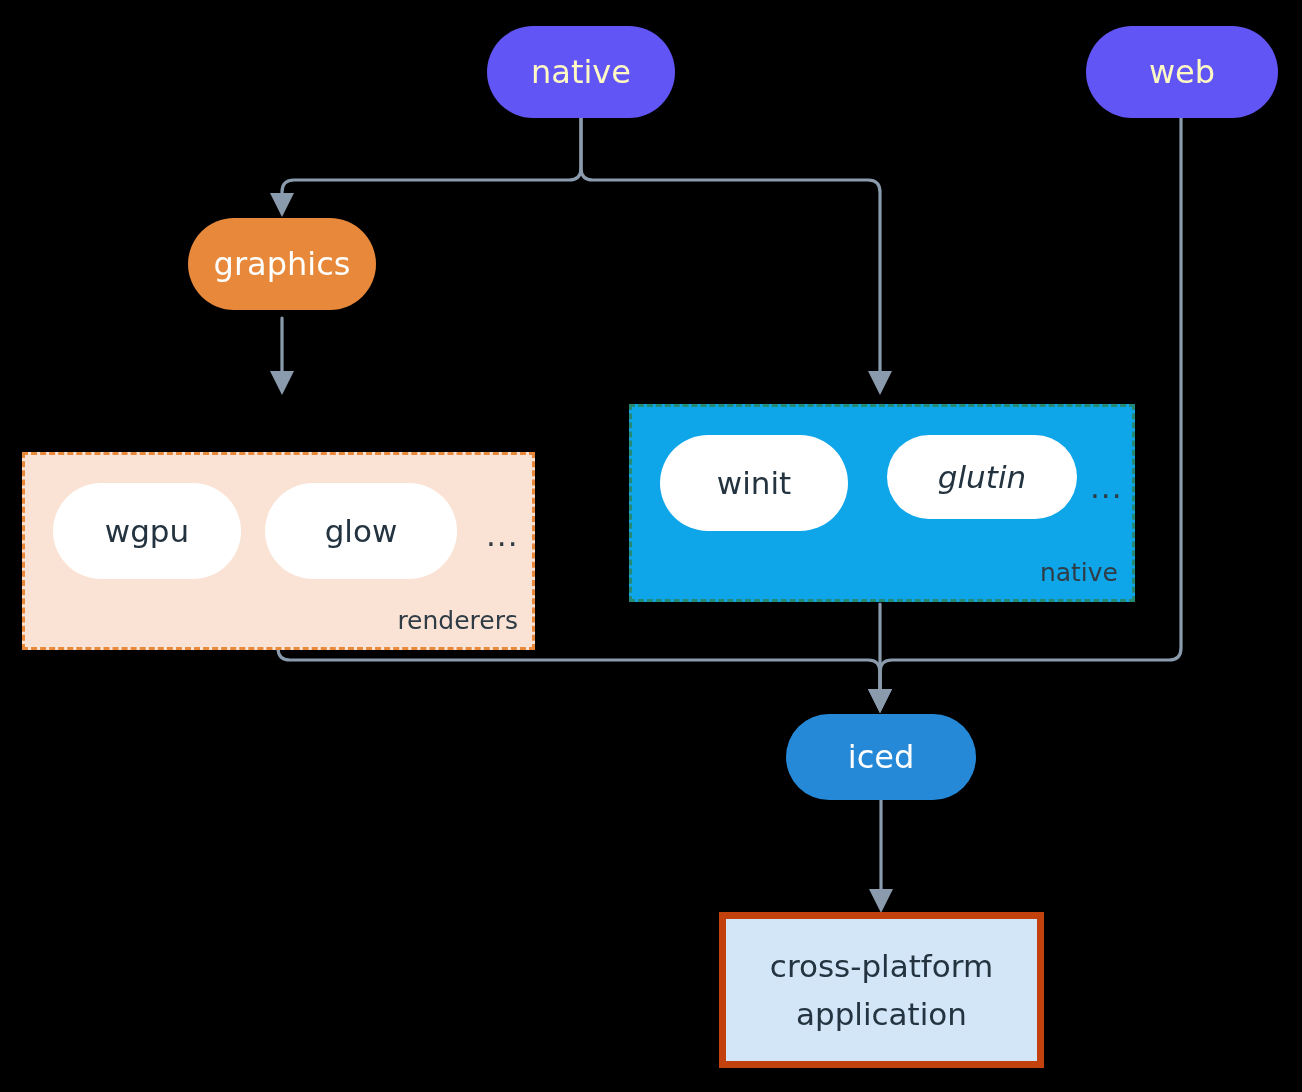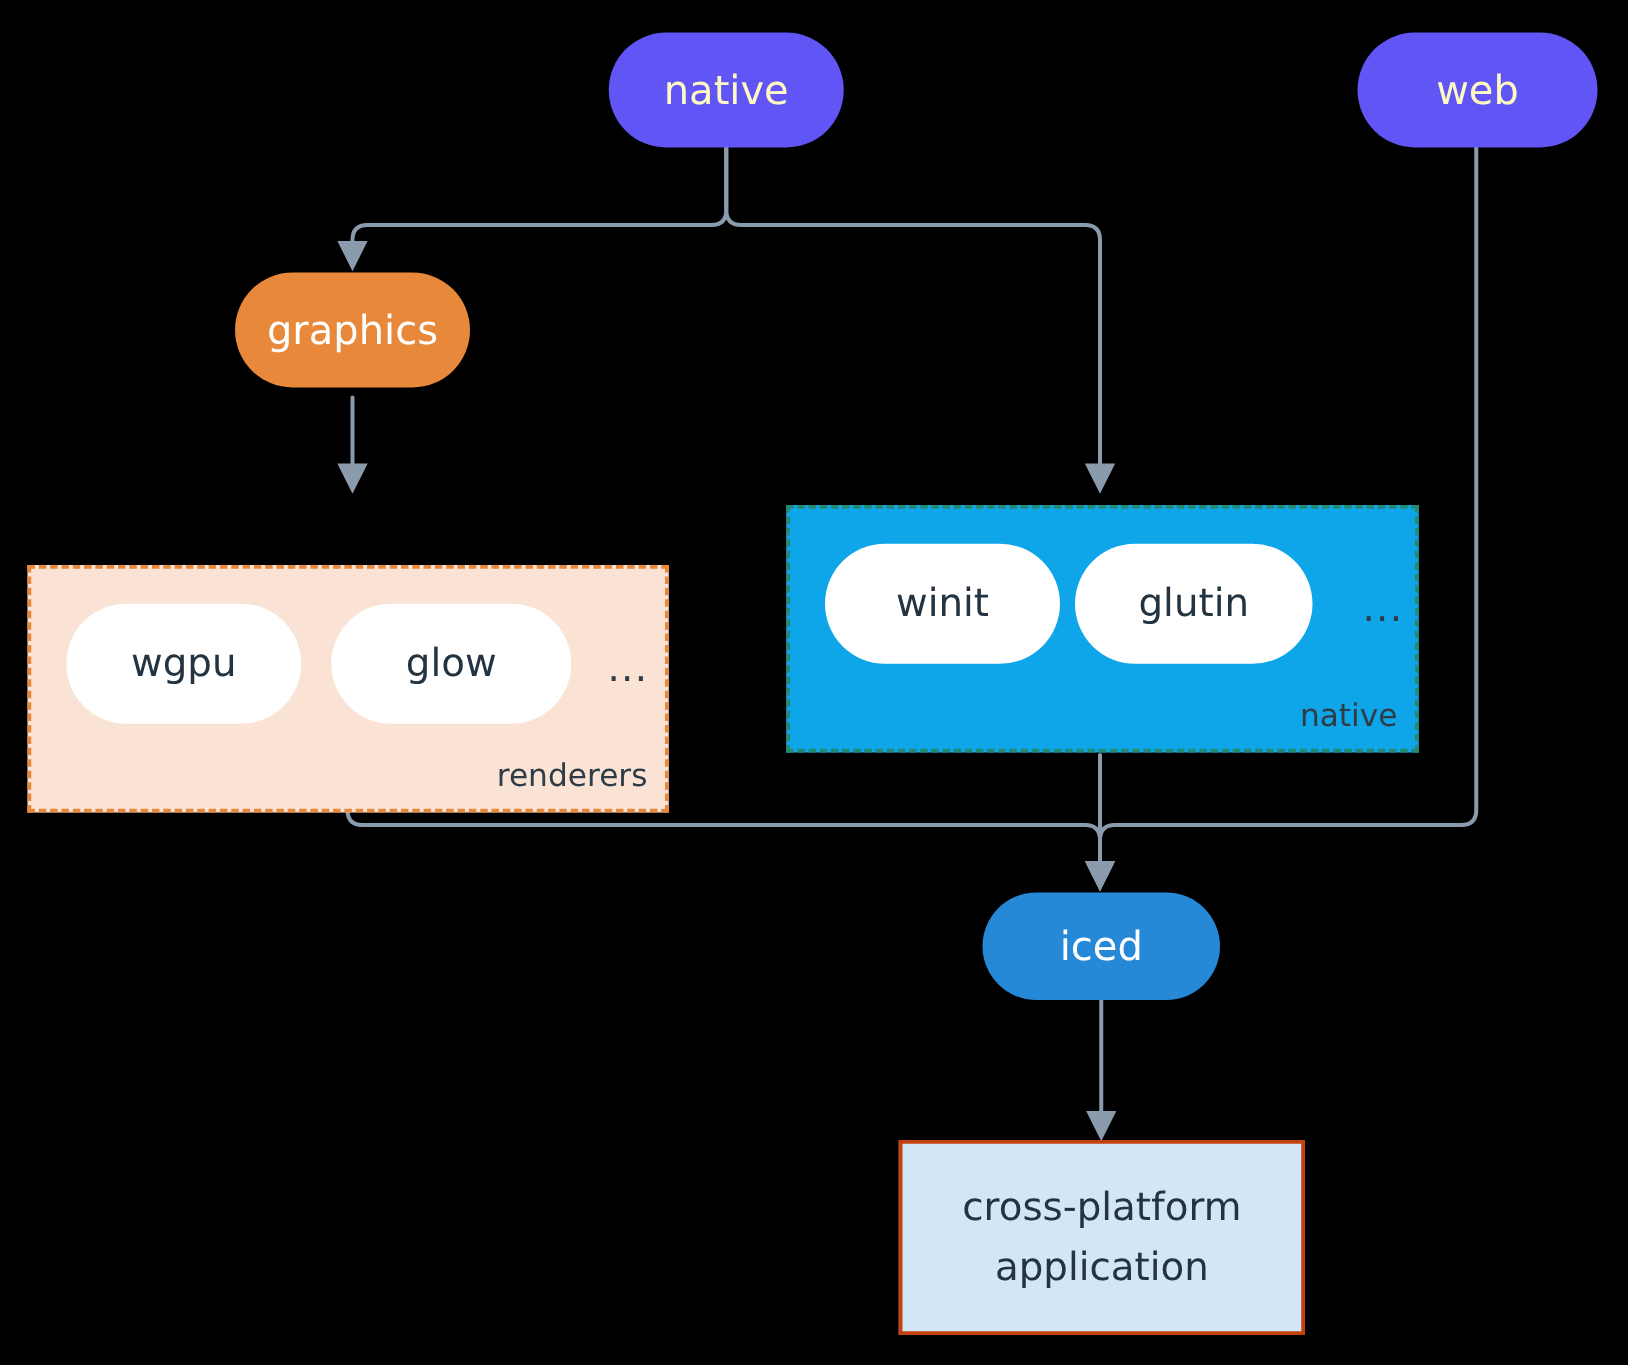--- a/index.html
+++ b/index.html
@@ -90,21 +90,21 @@
     color: #2F3C46;
     letter-spacing: 1px;
   }
   .app-box {
     position: absolute;
     box-sizing: border-box;
     display: flex;
     align-items: center;
     justify-content: center;
     background: #D3E6F8;
-    border: 3px solid #c2410c;
+    border: 7px solid #c2410c;
     color: #23333F;
     font-size: 31px;
     line-height: 1.55;
     text-align: center;
   }
 </style>
 </head>
 <body>
 
 <div id="canvas">
@@ -154,21 +154,21 @@
       <span>glow</span>
     </div>
     <span class="ellipsis" style="left:461px; top:62px;">...</span>
     <span class="group-label">renderers</span>
   </div>
 
   <div class="group-box group-shells" style="left:629px; top:404px; width:506px; height:198px;">
     <div class="leaf-pill" style="left:28px; top:28px; width:188px; height:96px;">
       <span>winit</span>
     </div>
-    <div class="leaf-pill" style="left:228px; top:28px; width:190px; height:96px;">
+    <div class="leaf-pill" style="left:255px; top:28px; width:190px; height:84px;font-style:italic;">
       <span>glutin</span>
     </div>
     <span class="ellipsis" style="left:458px; top:62px;">...</span>
     <span class="group-label">native</span>
   </div>
 
   <div class="node pill-iced" style="left:786px; top:714px; width:190px; height:86px;">
     <span>iced</span>
   </div>
 

